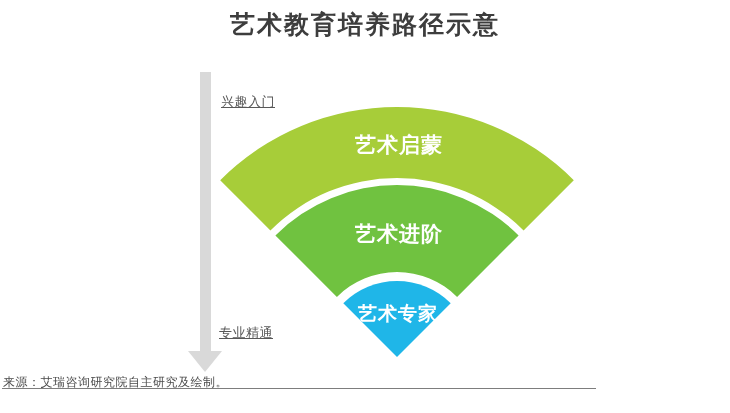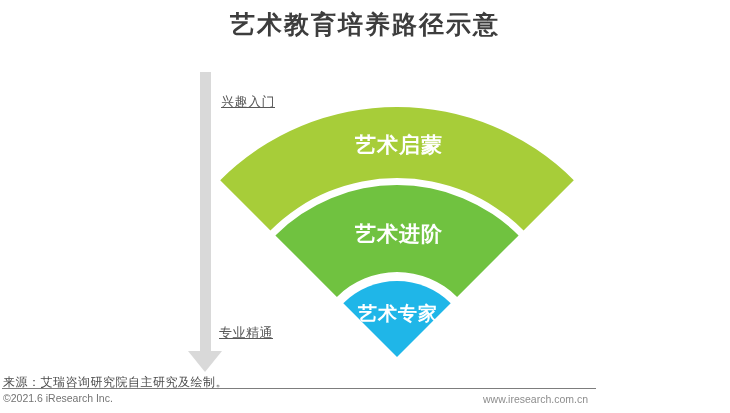--- a/index.html
+++ b/index.html
@@ -53,16 +53,14 @@
     <text class="fan-text fan-text-lg" x="399" y="152" text-anchor="middle">艺术启蒙</text>
     <text class="fan-text fan-text-lg" x="399" y="241" text-anchor="middle">艺术进阶</text>
     <text class="fan-text fan-text-sm" x="398" y="320" text-anchor="middle">艺术专家</text>
   </svg>
 
   <div class="side-label label-top">兴趣入门</div>
   <div class="side-label label-bottom">专业精通</div>
 
   <div class="footer-source">来源：艾瑞咨询研究院自主研究及绘制。</div>
   <div class="footer-line"></div>
-  <div class="footer-copy">©2021.6 iResearch Inc.</div>
-  <div class="footer-site">www.iresearch.com.cn</div>
 
 </div>
 
 </body></html>

